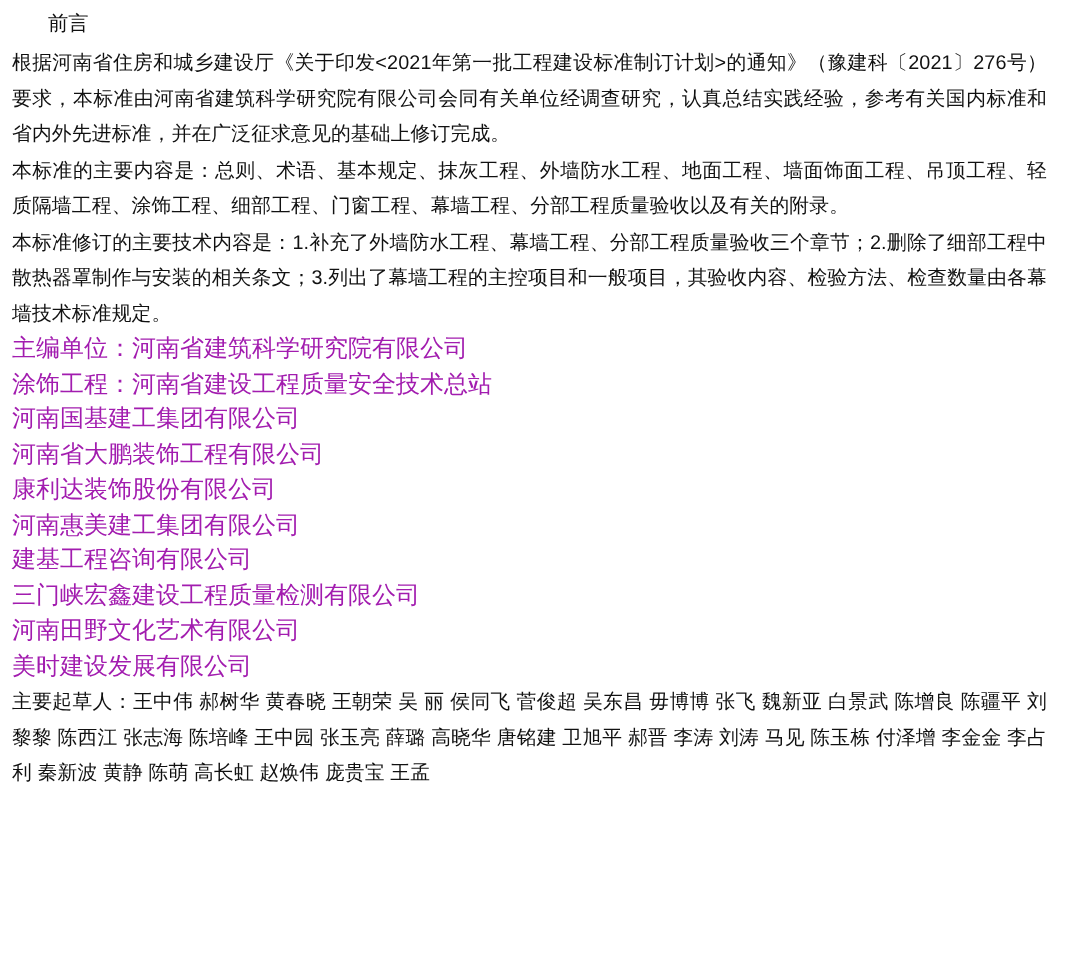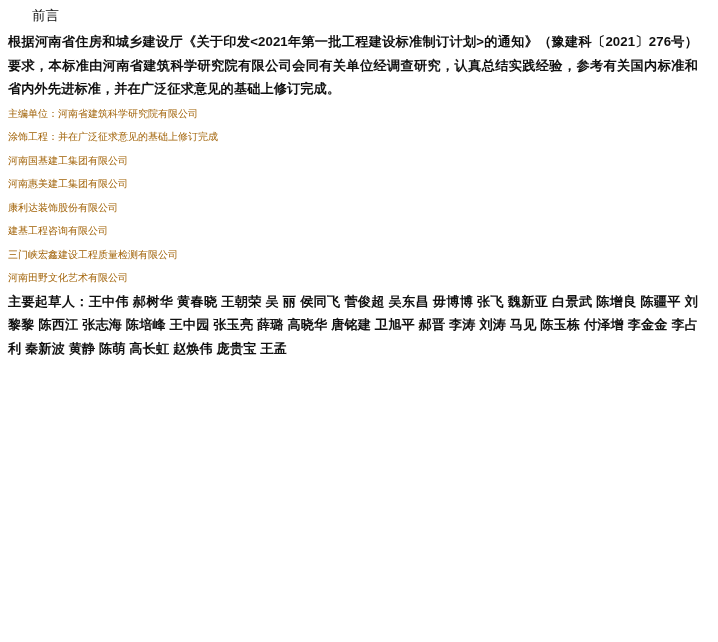--- a/index.html
+++ b/index.html
@@ -29,54 +29,57 @@
     color: #111;
   }
   p.para {
     font-size: 13.2px;
     line-height: 23.5px;
     margin: 0 12px 1px 0;
     text-align: justify;
     text-justify: inter-ideograph;
     color: #111;
     letter-spacing: 0.1px;
-    font-weight: bold;
   }
   .unit-line {
-    font-size: 10px;
+    font-size: 16px;
     line-height: 23.5px;
     margin: 0;
-    color: #a16207;
+    color: #a21caf;
     white-space: nowrap;
   }
   .unit-label {
     display: inline;
   }
   .unit-value {
     display: inline;
   }
 </style>
 </head>
 <body>
 
 <div class="page">
 
   <div class="doc-title">前言</div>
 
   <p class="para">根据河南省住房和城乡建设厅《关于印发&lt;2021年第一批工程建设标准制订计划&gt;的通知》（豫建科〔2021〕276号）要求，本标准由河南省建筑科学研究院有限公司会同有关单位经调查研究，认真总结实践经验，参考有关国内标准和省内外先进标准，并在广泛征求意见的基础上修订完成。</p>
+  <p class="para">本标准的主要内容是：总则、术语、基本规定、抹灰工程、外墙防水工程、地面工程、墙面饰面工程、吊顶工程、轻质隔墙工程、涂饰工程、细部工程、门窗工程、幕墙工程、分部工程质量验收以及有关的附录。</p>
+  <p class="para">本标准修订的主要技术内容是：1.补充了外墙防水工程、幕墙工程、分部工程质量验收三个章节；2.删除了细部工程中散热器罩制作与安装的相关条文；3.列出了幕墙工程的主控项目和一般项目，其验收内容、检验方法、检查数量由各幕墙技术标准规定。</p>
 
   <div class="unit-line">
     <span class="unit-label">主编单位：</span><span class="unit-value">河南省建筑科学研究院有限公司</span>
   </div>
 
   <div class="unit-line">
-    <span class="unit-label">涂饰工程：</span><span class="unit-value">并在广泛征求意见的基础上修订完成</span>
+    <span class="unit-label">涂饰工程：</span><span class="unit-value">河南省建设工程质量安全技术总站</span>
   </div>
   <div class="unit-line">河南国基建工集团有限公司</div>
+  <div class="unit-line">河南省大鹏装饰工程有限公司</div>
+  <div class="unit-line">康利达装饰股份有限公司</div>
   <div class="unit-line">河南惠美建工集团有限公司</div>
-  <div class="unit-line">康利达装饰股份有限公司</div>
   <div class="unit-line">建基工程咨询有限公司</div>
   <div class="unit-line">三门峡宏鑫建设工程质量检测有限公司</div>
   <div class="unit-line">河南田野文化艺术有限公司</div>
+  <div class="unit-line">美时建设发展有限公司</div>
 
   <p class="para"><span>主要起草人：</span><span>王中伟  郝树华  黄春晓  王朝荣  吴 丽  侯同飞  菅俊超  吴东昌  毋博博  张飞  魏新亚  白景武  陈增良  陈疆平  刘黎黎  陈西江  张志海  陈培峰  王中园  张玉亮  薛璐  高晓华  唐铭建  卫旭平  郝晋  李涛  刘涛  马见  陈玉栋  付泽增  李金金  李占利  秦新波  黄静  陈萌  高长虹  赵焕伟  庞贵宝  王孟</span></p>
 
 </div>
 
 </body></html>

